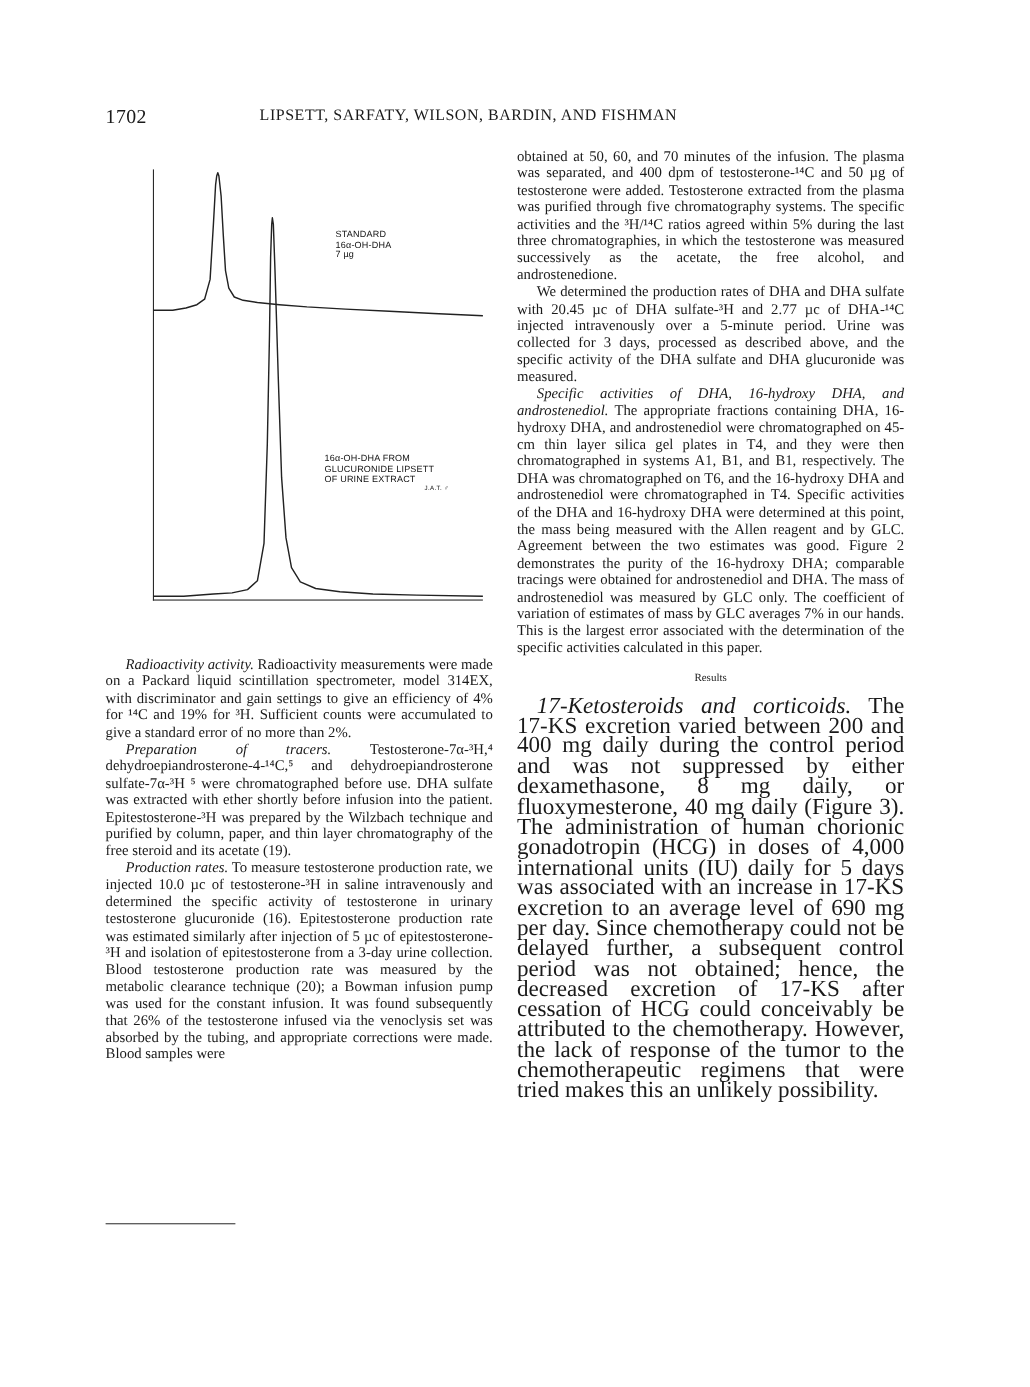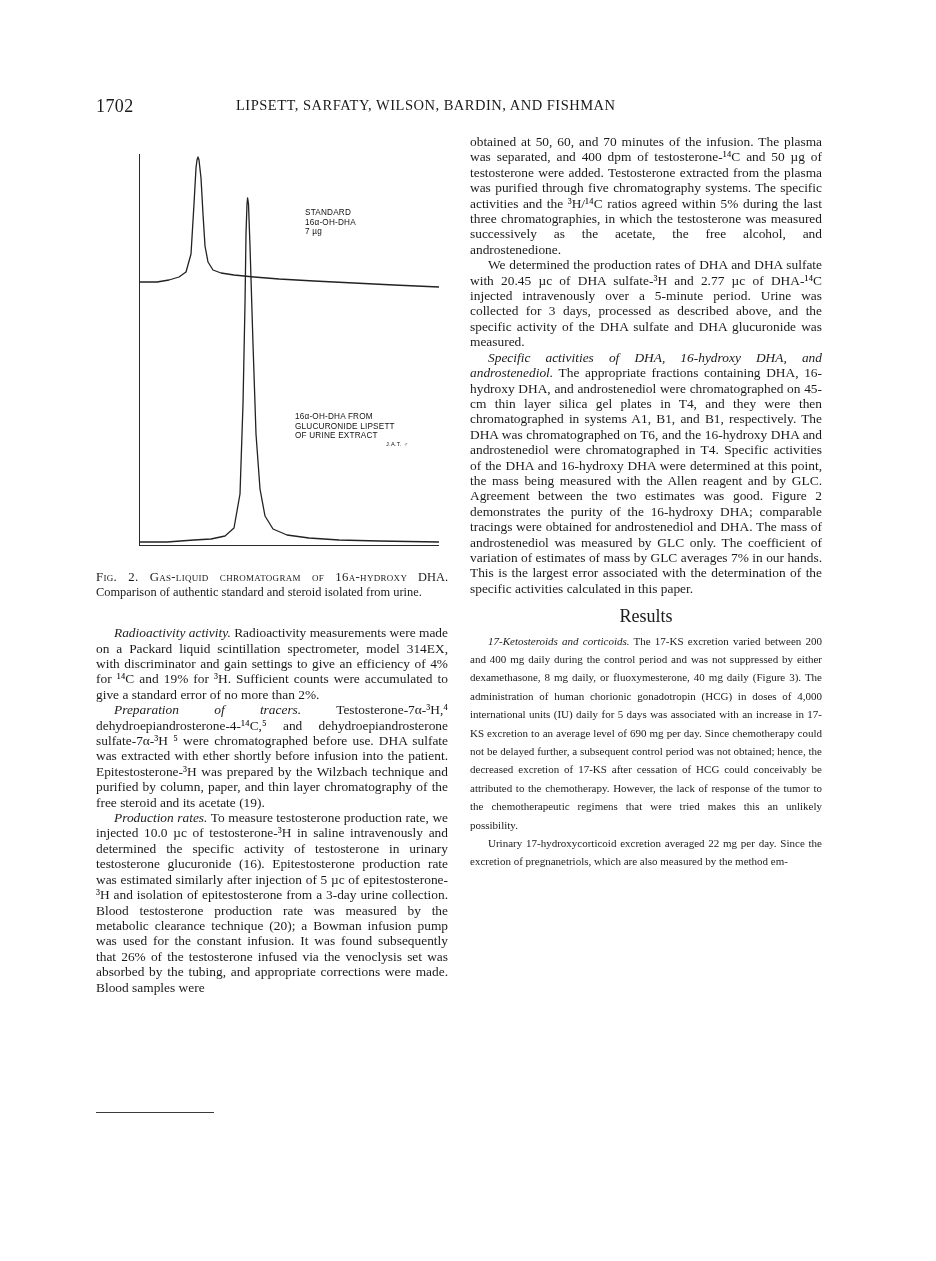--- a/index.html
+++ b/index.html
@@ -144,21 +144,21 @@
   .smallcaps {
     font-variant: small-caps;
     font-size: 12.8px;
     letter-spacing: 0.3px;
   }
   .figspace { height: 26px; }
 
   
   .section-head {
     text-align: center;
-    font-size: 18px;
+    font-size: 10px;
     margin: 13px 0 7px 0;
     text-indent: 0;
     font-family: "Liberation Serif", serif;
   }
 
   
   .footnote-rule {
     position: absolute;
     left: 96px;
     top: 1112px;
@@ -174,21 +174,21 @@
     font-size: 12.3px;
     line-height: 15.2px;
   }
   .footnotes p {
     text-indent: 14px;
     margin: 0 0 2px 0;
   }
   sup { font-size: 8.5px; vertical-align: super; }
 
   .right-col-larger {
-    font-size: 11px;
+    font-size: 21px;
     line-height: 18.4px;
   }
 </style>
 </head>
 <body>
 
 <div class="page">
 
   <div class="running-head">
     <span class="folio">1702</span>
@@ -217,24 +217,20 @@
         <div class="label-extract">
           <div>16α-OH-DHA  FROM</div>
           <div>GLUCURONIDE LIPSETT</div>
           <div>OF URINE EXTRACT</div>
         </div>
 
         <div class="label-initials">J.A.T. ♂</div>
       </div>
     </div>
 
-    <div class="fig-caption">
-      <span class="smallcaps">Fig. 2.  Gas-liquid chromatogram of 16α-hydroxy</span>
-      <span>DHA.  Comparison of authentic standard and steroid isolated from urine.</span>
-    </div>
 
     <div class="figspace"></div>
 
     <p><span class="run-in">Radioactivity activity.</span><span>  Radioactivity measurements were made on a Packard liquid scintillation spectrometer, model 314EX, with discriminator and gain settings to give an efficiency of 4% for ¹⁴C and 19% for ³H.  Sufficient counts were accumulated to give a standard error of no more than 2%.</span></p>
 
     <p><span class="run-in">Preparation of tracers.</span><span>  Testosterone-7α-³H,⁴ dehydroepiandrosterone-4-¹⁴C,⁵ and dehydroepiandrosterone sulfate-7α-³H ⁵ were chromatographed before use.  DHA sulfate was extracted with ether shortly before infusion into the patient.  Epitestosterone-³H was prepared by the Wilzbach technique and purified by column, paper, and thin layer chromatography of the free steroid and its acetate (19).</span></p>
 
     <p><span class="run-in">Production rates.</span><span>  To measure testosterone production rate, we injected 10.0 µc of testosterone-³H in saline intravenously and determined the specific activity of testosterone in urinary testosterone glucuronide (16).  Epitestosterone production rate was estimated similarly after injection of 5 µc of epitestosterone-³H and isolation of epitestosterone from a 3-day urine collection.  Blood testosterone production rate was measured by the metabolic clearance technique (20); a Bowman infusion pump was used for the constant infusion.  It was found subsequently that 26% of the testosterone infused via the venoclysis set was absorbed by the tubing, and appropriate corrections were made.  Blood samples were</span></p>
   </div>
 
@@ -247,17 +243,16 @@
     <p class="noindent"><span>obtained at 50, 60, and 70 minutes of the infusion.  The plasma was separated, and 400 dpm of testosterone-¹⁴C and 50 µg of testosterone were added.  Testosterone extracted from the plasma was purified through five chromatography systems.  The specific activities and the ³H/¹⁴C ratios agreed within 5% during the last three chromatographies, in which the testosterone was measured successively as the acetate, the free alcohol, and androstenedione.</span></p>
 
     <p><span>We determined the production rates of DHA and DHA sulfate with 20.45 µc of DHA sulfate-³H and 2.77 µc of DHA-¹⁴C injected intravenously over a 5-minute period.  Urine was collected for 3 days, processed as described above, and the specific activity of the DHA sulfate and DHA glucuronide was measured.</span></p>
 
     <p><span class="run-in">Specific activities of DHA, 16-hydroxy DHA, and androstenediol.</span><span>  The appropriate fractions containing DHA, 16-hydroxy DHA, and androstenediol were chromatographed on 45-cm thin layer silica gel plates in T4, and they were then chromatographed in systems A1, B1, and B1, respectively.  The DHA was chromatographed on T6, and the 16-hydroxy DHA and androstenediol were chromatographed in T4.  Specific activities of the DHA and 16-hydroxy DHA were determined at this point, the mass being measured with the Allen reagent and by GLC.  Agreement between the two estimates was good.  Figure 2 demonstrates the purity of the 16-hydroxy DHA; comparable tracings were obtained for androstenediol and DHA.  The mass of androstenediol was measured by GLC only.  The coefficient of variation of estimates of mass by GLC averages 7% in our hands.  This is the largest error associated with the determination of the specific activities calculated in this paper.</span></p>
 
     <p class="section-head">Results</p>
 
     <div class="right-col-larger">
       <p><span class="run-in">17-Ketosteroids and corticoids.</span><span>  The 17-KS excretion varied between 200 and 400 mg daily during the control period and was not suppressed by either dexamethasone, 8 mg daily, or fluoxymesterone, 40 mg daily (Figure 3).  The administration of human chorionic gonadotropin (HCG) in doses of 4,000 international units (IU) daily for 5 days was associated with an increase in 17-KS excretion to an average level of 690 mg per day.  Since chemotherapy could not be delayed further, a subsequent control period was not obtained; hence, the decreased excretion of 17-KS after cessation of HCG could conceivably be attributed to the chemotherapy.  However, the lack of response of the tumor to the chemotherapeutic regimens that were tried makes this an unlikely possibility.</span></p>
-      <p><span>Urinary 17-hydroxycorticoid excretion averaged 22 mg per day.  Since the excretion of pregnanetriols, which are also measured by the method em-</span></p>
     </div>
   </div>
 
 </div>
 
 </body></html>

